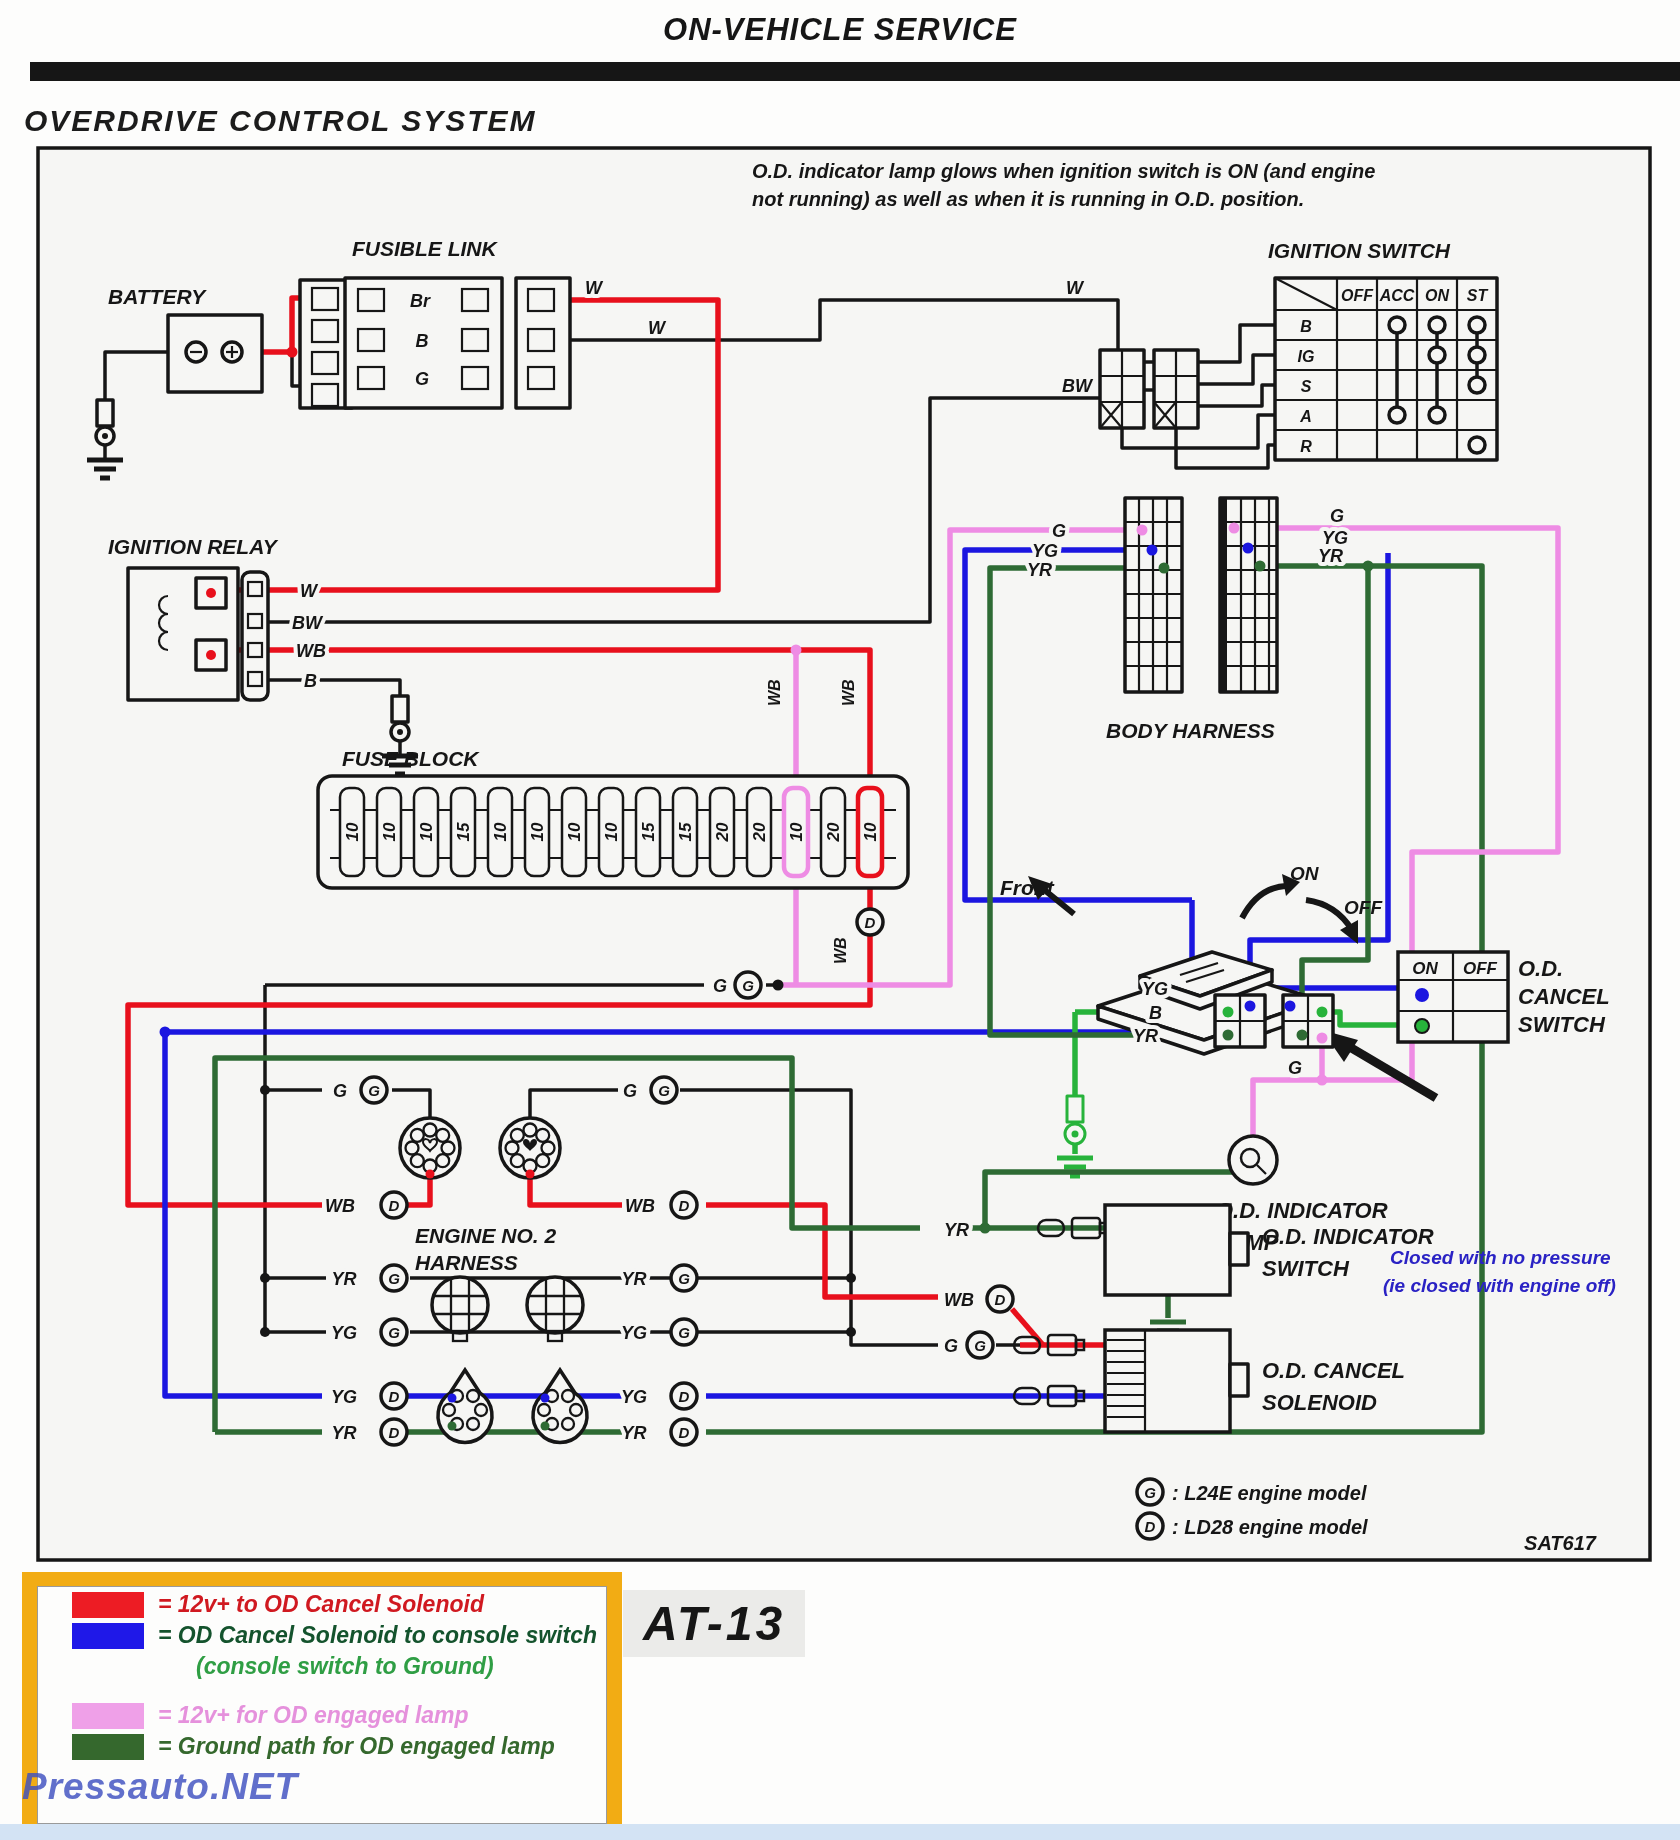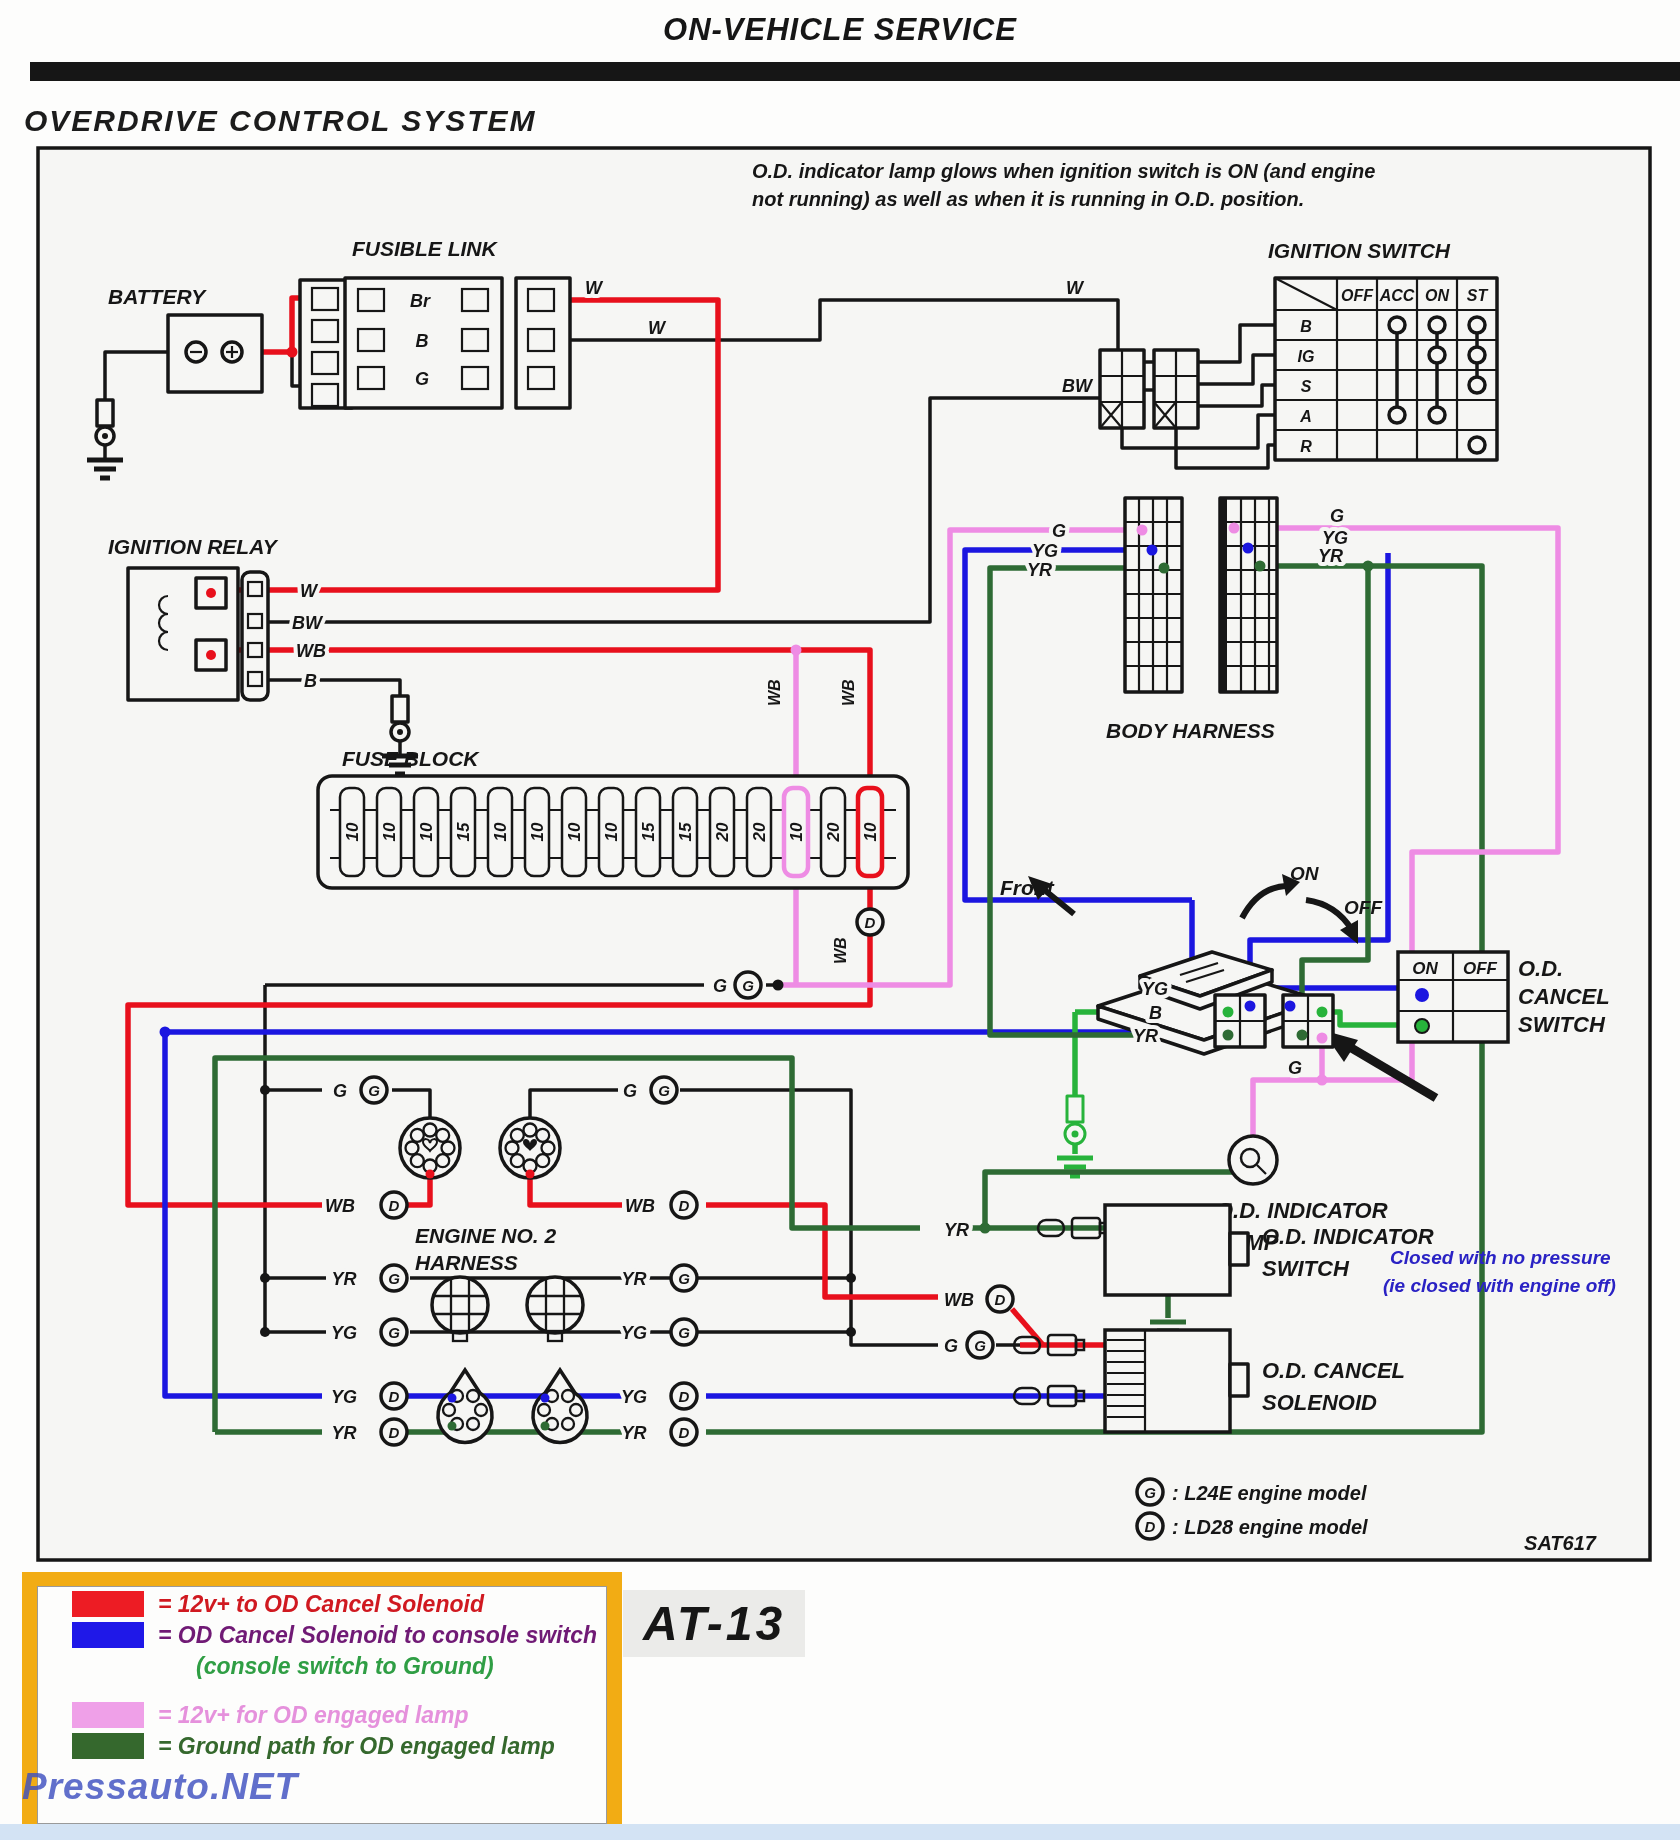--- a/index.html
+++ b/index.html
@@ -17,25 +17,25 @@
   .k{stroke:#161616;stroke-width:3.5;fill:none;stroke-linejoin:round;}
   .k2{stroke:#161616;stroke-width:2.2;fill:none;}
   .wire{fill:none;stroke-linejoin:round;stroke-width:5.5;}
   .wr{stroke:#e8101c;} .wb{stroke:#1b16e0;} .wg{stroke:#27b33b;}
   .wd{stroke:#2e6b34;} .wp{stroke:#ee8ce4;}
   .paper{fill:#f6f6f4;}
   .legend-box{position:absolute;left:22px;top:1572px;width:600px;height:266px;background:#f2ac14;}
   .legend-inner{position:absolute;left:15px;top:14px;right:15px;bottom:14px;background:#fdfdfc;
     border:1px solid #9a9a9a;}
   .legend-title{text-align:center;font-size:36px;font-weight:bold;color:#111;margin:6px 40px 2px 0;letter-spacing:1px;}
-  .lrow{display:flex;margin:4px 0 0 34px;}
+  .lrow{display:flex;align-items:center;margin:4px 0 0 34px;}
   .sw{width:72px;height:26px;margin-right:14px;flex:none;}
   .ltxt{font-size:23px;font-weight:bold;white-space:nowrap;}
   .lr1 .ltxt{color:#d01920;} .lr1 .sw{background:#ed1c24;}
-  .lr2 .ltxt{color:#701a75;} .lr2 .sw{background:#1f18e8;}
+  .lr2 .ltxt{color:#14532d;} .lr2 .sw{background:#1f18e8;}
   .lr3 .ltxt{color:#2f9e44;} .lr3 .sw{background:#3ab54a;}
   .lr3b{margin-left:158px;}
   .lr4{margin-top:22px;} .lr4 .ltxt{color:#e591dc;} .lr4 .sw{background:#efa0e8;}
   .lr5 .ltxt{color:#35682d;} .lr5 .sw{background:#35682d;}
   .page-code{position:absolute;left:623px;top:1590px;font-size:48px;font-weight:bold;
     letter-spacing:3px;color:#161616;background:#ebebe9;padding:6px 20px;}
   .watermark{position:absolute;left:22px;top:1766px;font-size:37px;font-weight:bold;
     color:#3f51c1;opacity:.82;letter-spacing:1px;z-index:5;}
   .bottom-strip{position:absolute;left:0;top:1824px;width:1680px;height:16px;background:#d3e3f4;}
 </style>

